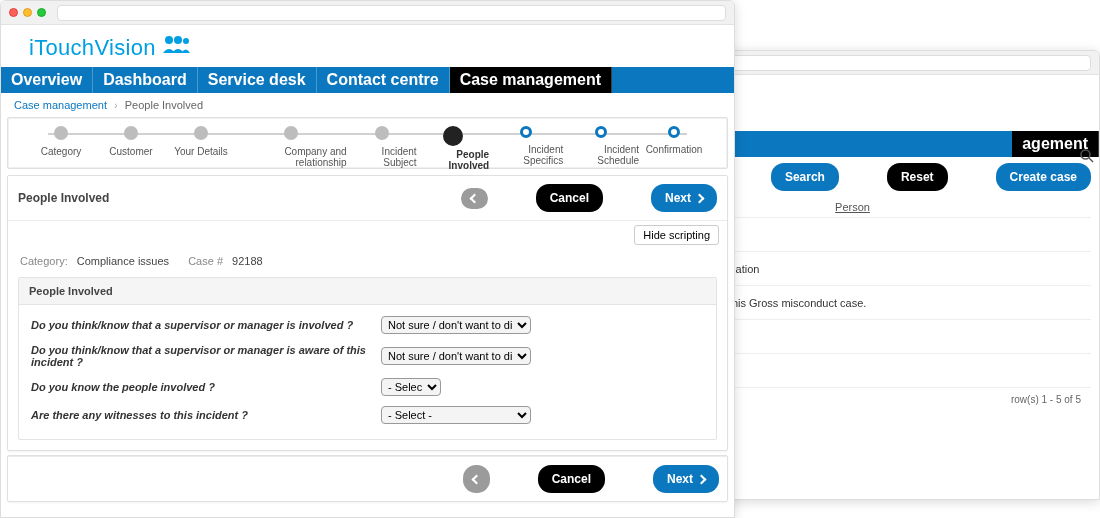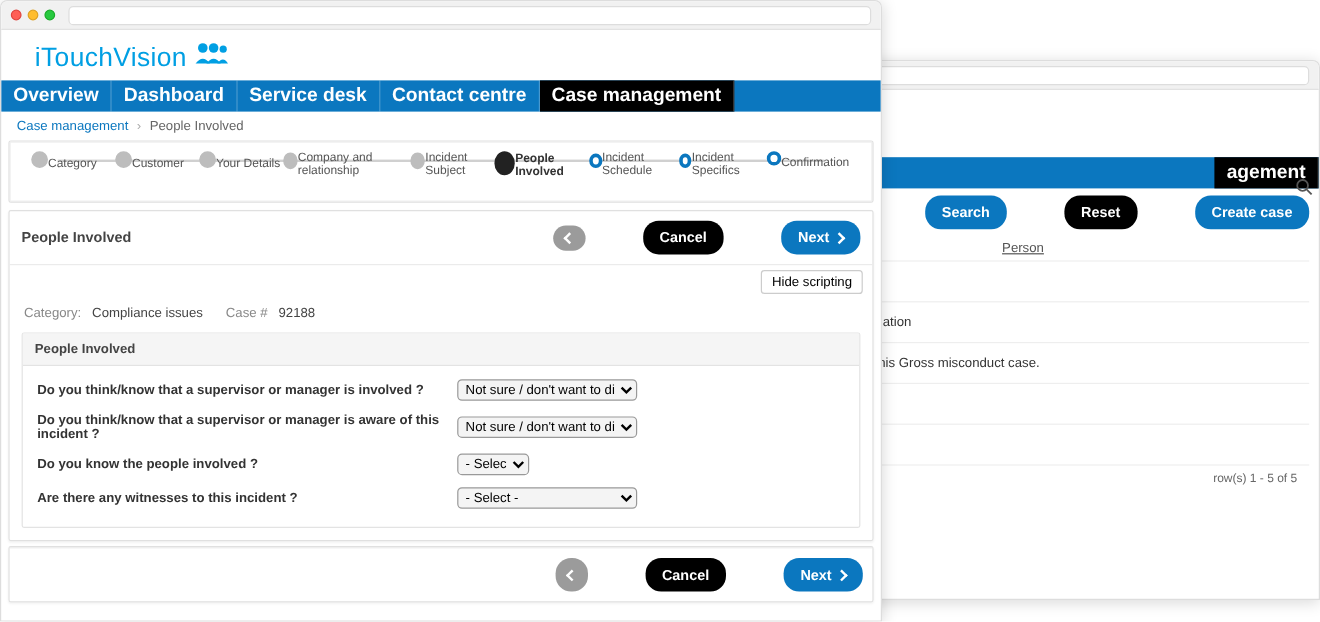--- a/index.html
+++ b/index.html
@@ -112,26 +112,26 @@
     position:absolute;
     left:40px;
     right:40px;
     top:15px;
     height:2px;
     background:#d0d0d0;
     z-index:0;
   }
   .step {
     display:flex;
-    flex-direction:row;
+    flex-direction:column;
     align-items:center;
     z-index:1;
     font-size:10px;
     color:#555;
-    text-align:left;
+    text-align:right;
     min-width:70px;
   }
   .step .dot { width:14px; height:14px; border-radius:50%; background:#bdbdbd; border:2px solid #bdbdbd; margin-bottom:6px;}
   .step.current .dot { width:20px; height:20px; background:#222; border:2px solid #222; margin-bottom:3px;}
   .step.current { font-weight:bold; color:#333;}
   .step.future .dot { background:#fff; border:3px solid #0b77bf; width:12px; height:12px;}
 
   
   .panel {
     border:1px solid #e0e0e0;
@@ -196,21 +196,21 @@
     padding:7px 10px;
     background:#f5f5f5;
     border-bottom:1px solid #e3e3e3;
     color:#444;
   }
   .form-row {
     display:flex;
     align-items:center;
     padding:5px 12px;
   }
-  .form-label { flex:0 0 350px; font-size:11px; color:#333; font-weight:bold;}
+  .form-label { flex:0 0 350px; font-size:11px; color:#333; font-weight:bold;font-style:italic;}
   .form-select {
     font-size:11px;
     padding:1px 2px;
     background:#f4f4f4;
     border:1px solid #999;
     border-radius:4px;
     height:18px;
   }
 
   .panel-footer {
@@ -421,25 +421,25 @@
       <div class="step">
         <div class="dot"></div>
         <span>Incident Subject</span>
       </div>
       <div class="step current">
         <div class="dot"></div>
         <span>People Involved</span>
       </div>
       <div class="step future">
         <div class="dot"></div>
+        <span>Incident Specifics</span>
+      </div>
+      <div class="step future">
+        <div class="dot"></div>
         <span>Incident Schedule</span>
-      </div>
-      <div class="step future">
-        <div class="dot"></div>
-        <span>Incident Specifics</span>
       </div>
       <div class="step future">
         <div class="dot"></div>
         <span>Confirmation</span>
       </div>
     </div>
 
   <div class="panel">
     <div class="panel-header">
       <span class="panel-title">People Involved</span>

